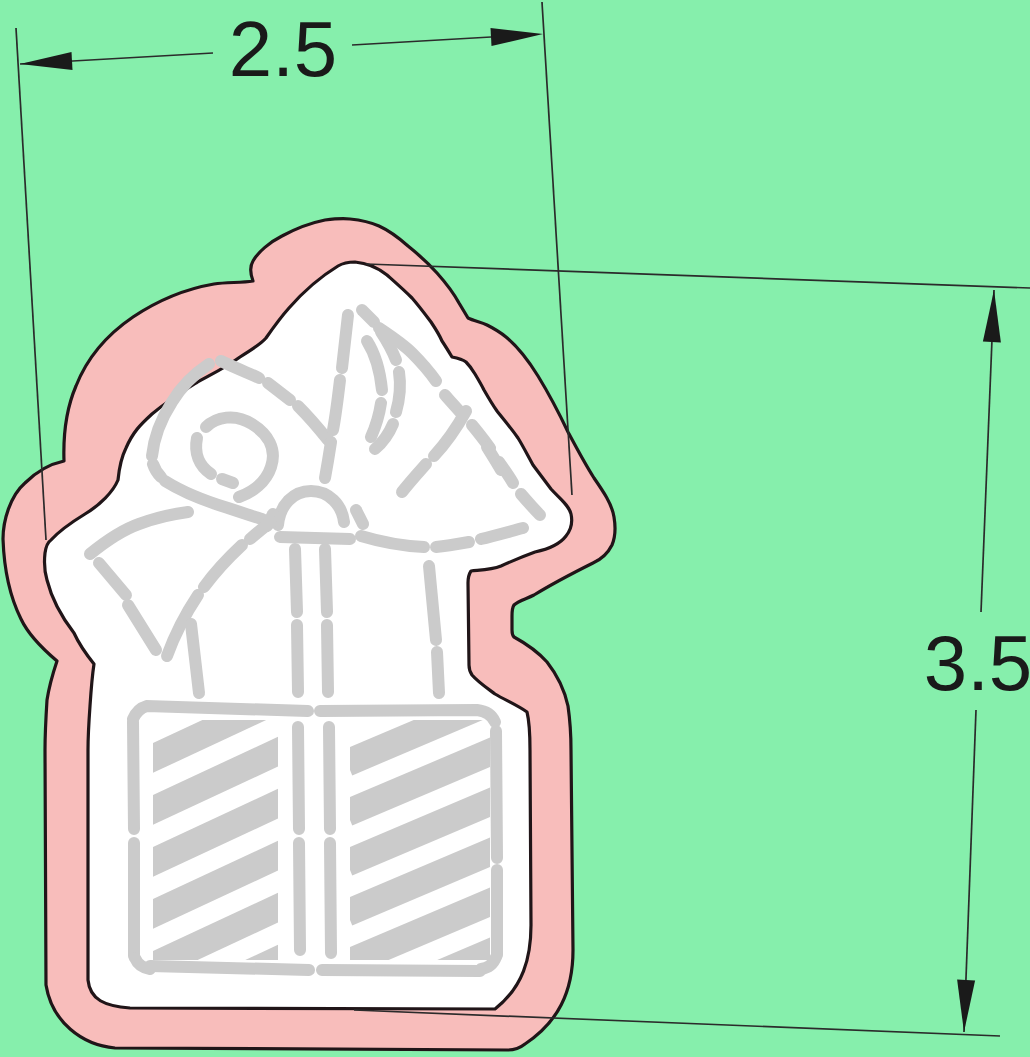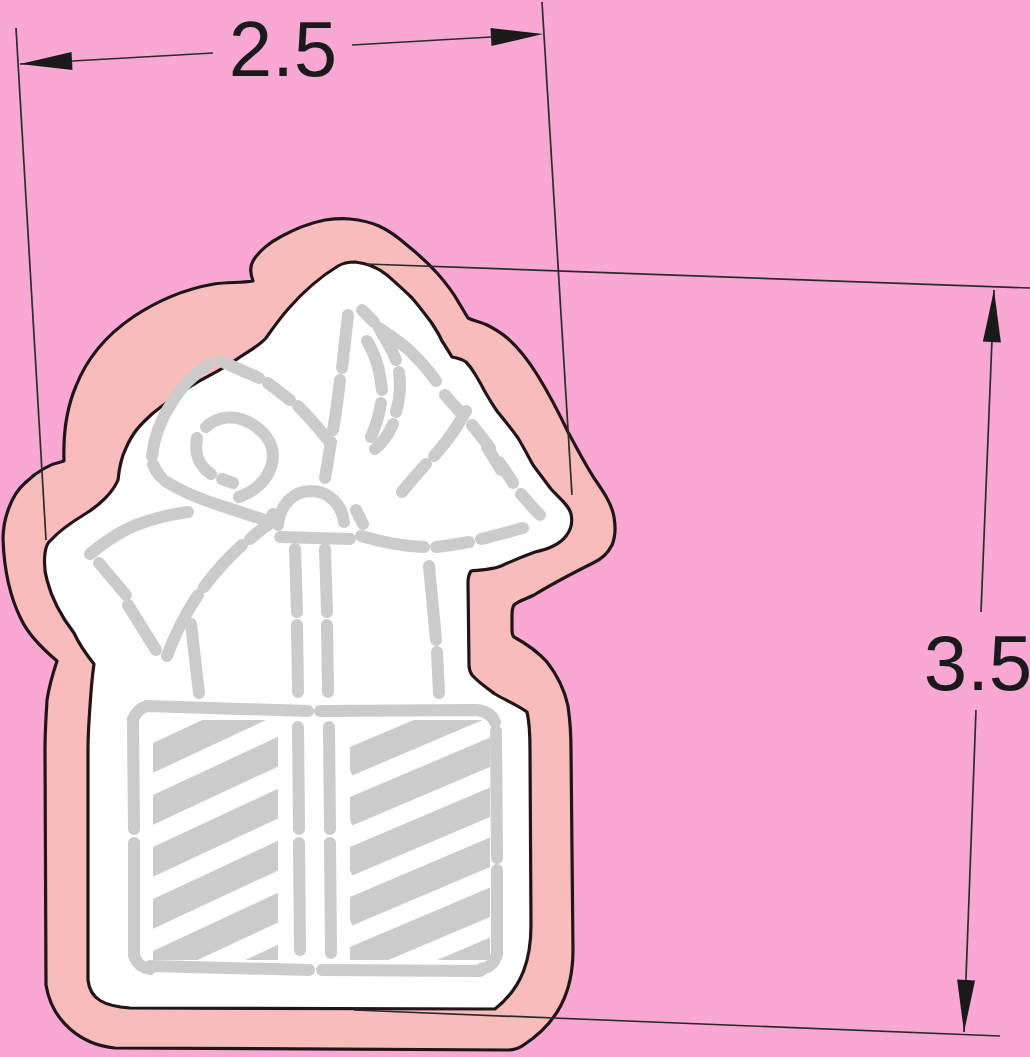--- a/index.html
+++ b/index.html
@@ -1,16 +1,16 @@
 <!DOCTYPE html>
 <html><head>
 <meta charset="utf-8">
 <style>
 html,body{margin:0;padding:0;background:#ffffff;}
-#page{width:1030px;height:1057px;position:relative;overflow:hidden;background:#f9a8d4;
+#page{width:1030px;height:1057px;position:relative;overflow:hidden;background:#86efac;
 font-family:"Liberation Sans", sans-serif;}
 svg{position:absolute;top:0;left:0;}
 </style>
 </head>
 <body>
 
 <div id="page">
 <svg width="1030" height="1057" viewBox="0 0 1030 1057">
   <defs>
     <clipPath id="leftpanel">

